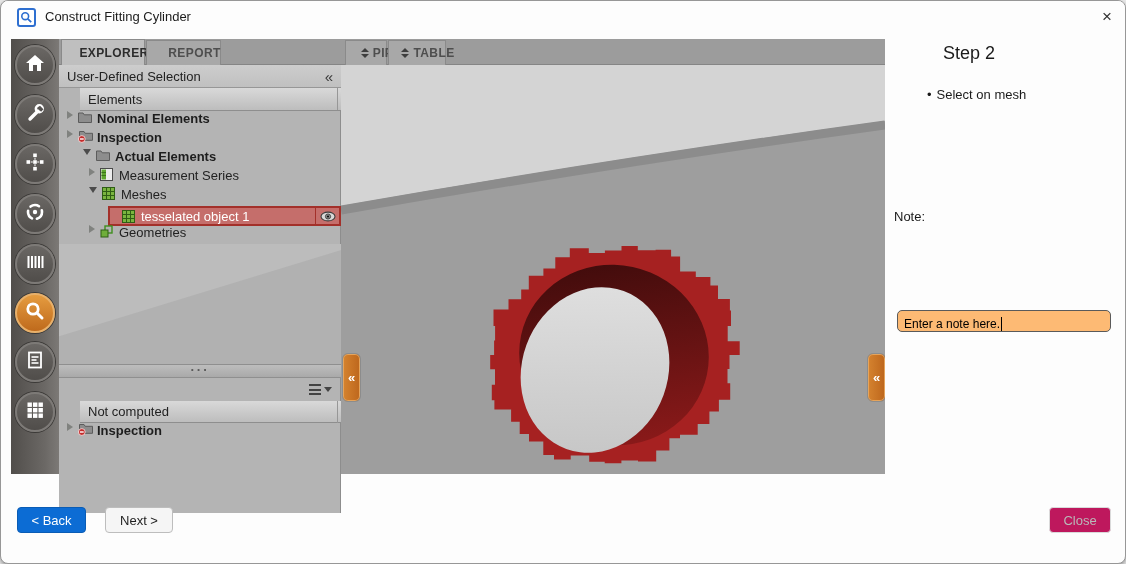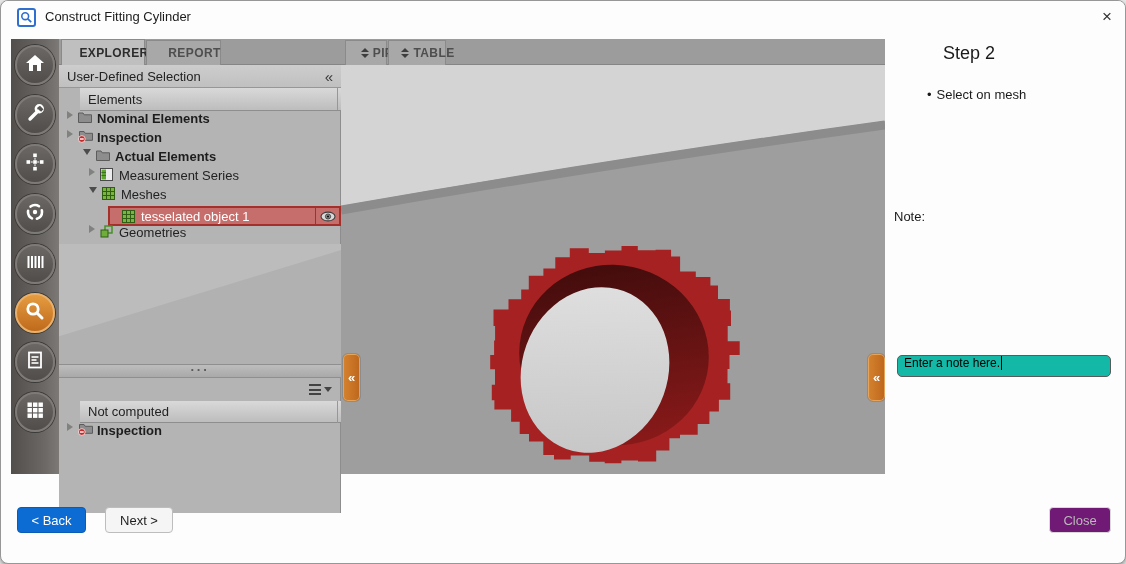--- a/index.html
+++ b/index.html
@@ -89,30 +89,30 @@
   .handleL { left:341px; top:352px; }
   .handleR { left:866px; top:352px; }
 
   
   .steppanel { position:absolute; left:884px; top:32px; width:242px; height:441px; background:#fdfdfd; }
   .steptitle { position:absolute; left:12px; top:10px; font-size:18px; color:#1a1a1a;margin-left:46px; }
   .instr { position:absolute; left:42px; top:54px; font-size:13px; color:#1a1a1a; }
   .instr .bul { margin-right:5px; }
   .notelbl { position:absolute; left:9px; top:176px; font-size:13px; color:#1a1a1a; }
   .noteinput { position:absolute; left:12px; top:277px; width:214px; height:22px;
-               border:1px solid #5a5a5a; border-radius:5px; background:#14b8a6; font-size:12px; color:#000;
-               display:flex; align-items:flex-start; padding-left:6px; cursor:text;margin-top:45px; }
+               border:1px solid #5a5a5a; border-radius:5px; background:#fdba74; font-size:12px; color:#000;
+               display:flex; align-items:flex-end; padding-left:6px; cursor:text; }
   .caret { width:1px; height:14px; background:#000; margin-left:1px; }
 
   
   .btn { position:absolute; top:506px; height:26px; border-radius:4px; font-size:13px;
          display:flex; align-items:center; justify-content:center; cursor:pointer; }
   .btn-back { left:16px; width:69px; background:#0c6cd4; border:1px solid #0a5cb5; color:#fff; }
   .btn-next { left:104px; width:68px; background:#f5f5f5; border:1px solid #bdbdbd; color:#1e1e1e; }
-  .btn-close { left:1048px; width:62px; background:#701a75; border:1px solid #dadada; color:#b9b9b9; }
+  .btn-close { left:1048px; width:62px; background:#be185d; border:1px solid #dadada; color:#b9b9b9; }
 </style>
 </head>
 <body>
 
 <div class="app">
 
   <div class="titlebar">
     <div class="appicon">
       <svg width="13" height="13" viewBox="0 0 13 13">
         <circle cx="5.2" cy="5.2" r="3.4" fill="none" stroke="#2e6fd0" stroke-width="1.6"></circle>

